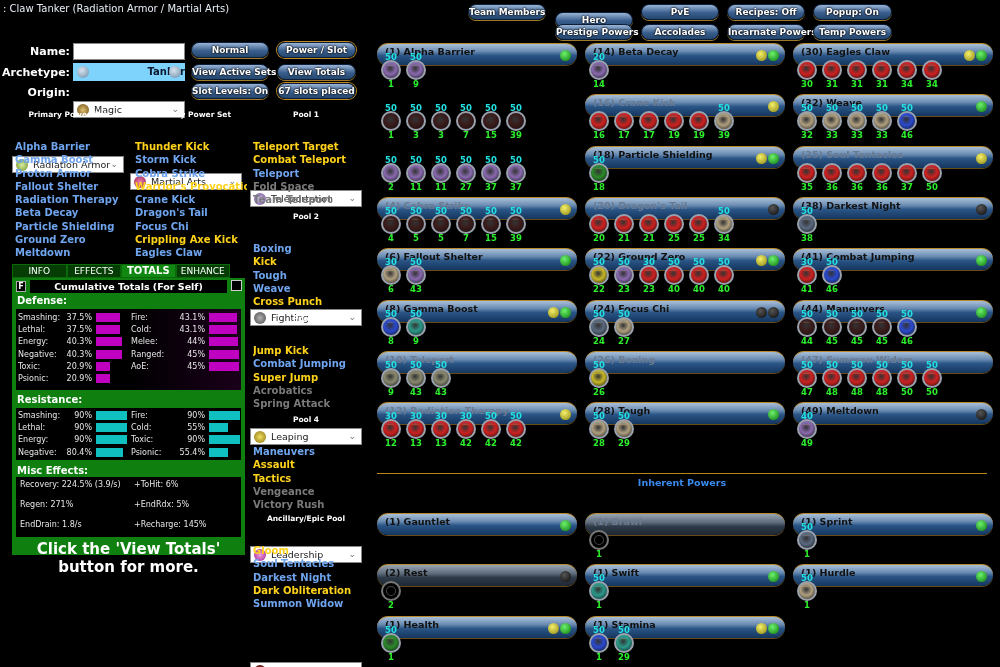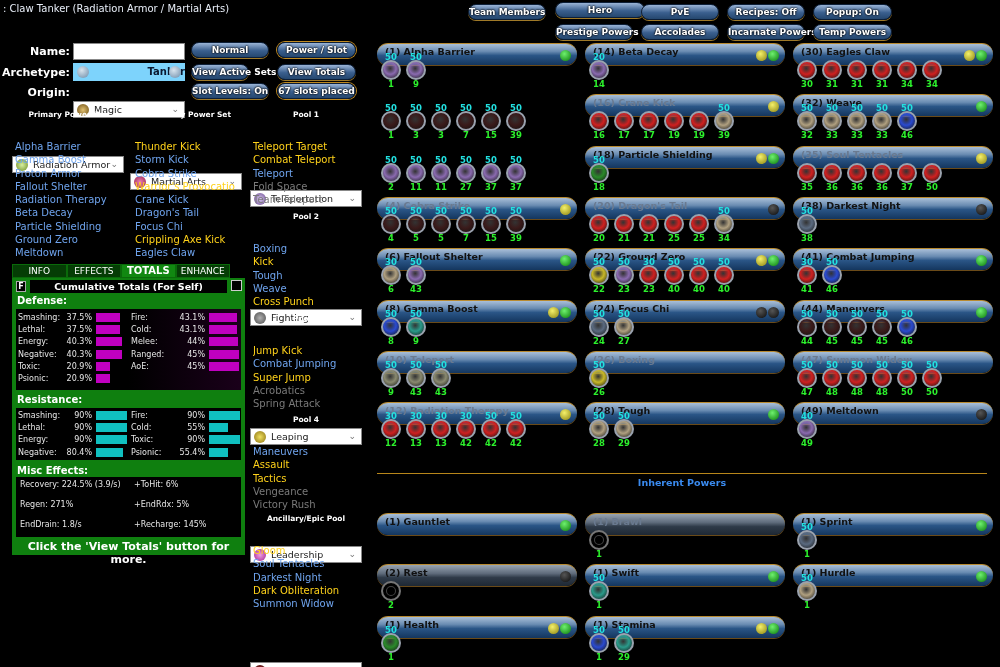--- a/index.html
+++ b/index.html
@@ -9,21 +9,21 @@
 .lbl{font-weight:bold;font-size:11px;text-align:right;width:68px;color:#fff}
 .field{background:#fff;border:1px solid #888;height:17px}
 .arch{background:#7dd3fc;height:18px;color:#0a1830;font-weight:bold;font-size:10px;text-align:right;line-height:18px;position:relative}
 .arch .orb{position:absolute;top:3px;width:12px;height:12px;border-radius:50%;background:radial-gradient(circle at 40% 35%,#d8e4ee,#6a8aa8)}
 .sel{background:#fff;border:1px solid #888;height:17px;color:#222;font-size:9.5px;line-height:15px;padding-left:20px;position:relative}
 .sel .ico{position:absolute;left:3px;top:2px;width:12px;height:12px;border-radius:50%}
 .sel .chev{position:absolute;right:5px;top:0;color:#777;font-size:9px}
 .btn{height:16px;border-radius:8px;background:linear-gradient(#9ab4d6,#3a5f8e 55%,#25476e);border:1px solid #0d1f38;box-shadow:0 1px 0 #a07a28;color:#fff;font-weight:bold;font-size:9px;text-align:center;line-height:14px;text-shadow:0 0 2px #000,0 0 2px #000;white-space:nowrap}
 .btn.act{box-shadow:0 0 0 1px #c08a20}
 .ph{font-weight:bold;font-size:7.5px;text-align:center;color:#fff}
-.plist div{font-weight:normal;font-size:10px;height:13.3px;line-height:13px;white-space:nowrap;overflow:hidden}
+.plist div{font-weight:bold;font-size:10px;height:13.3px;line-height:13px;white-space:nowrap;overflow:hidden}
 .c-b{color:#6fa4ee}.c-y{color:#ffd21a}.c-g{color:#7a7a7a}
 .tabs{left:12px;top:264px;width:218px;height:14px;display:flex}
 .tab{flex:1;background:#053d05;border:1px solid #0a6a0a;color:#fff;font-size:9px;text-align:center;line-height:12px}
 .tab.on{background:#118811;font-weight:bold;font-size:10px}
 .panel{left:12px;top:278px;width:233px;height:277px;background:#0f7f0f}
 .pbox{background:#000}
 .sec{font-weight:bold;color:#fff;font-size:10px}
 .row{display:flex;align-items:center;height:12.3px;font-size:8px;color:#e6e6e6}
 .bar{height:9px}
 .mag{background:#c000c0}
@@ -63,27 +63,27 @@
 </div>
 <div class="abs lbl" style="left:2px;top:86px">Origin:</div>
 <div class="abs sel" style="left:73px;top:83px;width:112px">
   <span class="ico" style="background:radial-gradient(circle,#e0c070,#6a4a10)"></span>
   <span>Magic</span>
   <span class="chev">⌄</span>
 </div>
 
 <div class="abs btn" style="left:191px;top:42px;width:78px">Normal</div>
 <div class="abs btn act" style="left:277px;top:42px;width:79px">Power / Slot</div>
-<div class="abs btn" style="left:191px;top:64px;width:58px">View Active Sets</div>
+<div class="abs btn" style="left:191px;top:64px;width:78px">View Active Sets</div>
 <div class="abs btn" style="left:277px;top:64px;width:79px">View Totals</div>
 <div class="abs btn" style="left:191px;top:83px;width:78px">Slot Levels: On</div>
 <div class="abs btn act" style="left:277px;top:83px;width:79px">67 slots placed</div>
 
 <div class="abs btn" style="left:468px;top:4px;width:78px">Team Members</div>
-<div class="abs btn" style="left:555px;top:2px;width:90px">Hero</div>
+<div class="abs btn" style="left:555px;top:12px;width:78px">Hero</div>
 <div class="abs btn" style="left:641px;top:4px;width:78px">PvE</div>
 <div class="abs btn" style="left:727px;top:4px;width:78px">Recipes: Off</div>
 <div class="abs btn" style="left:813px;top:4px;width:79px">Popup: On</div>
 <div class="abs btn" style="left:555px;top:24px;width:78px">Prestige Powers</div>
 <div class="abs btn" style="left:641px;top:24px;width:78px">Accolades</div>
 <div class="abs btn" style="left:727px;top:24px;width:78px">Incarnate Powers</div>
 <div class="abs btn" style="left:813px;top:24px;width:79px">Temp Powers</div>
 
 <div class="abs ph" style="left:12px;top:110px;width:112px">Primary Power Set</div>
 <div class="abs sel" style="left:12px;top:121px;width:112px">
@@ -294,21 +294,21 @@
 
   <div class="abs sec" style="left:5px;top:187px">Misc Effects:</div>
   <div class="abs pbox" style="left:4px;top:199px;width:225px;height:60px" id="misc">
       <div class="abs misc" style="left:4px;top:3px">Recovery: 224.5% (3.9/s)</div>
       <div class="abs misc" style="left:118px;top:3px">+ToHit: 6%</div>
       <div class="abs misc" style="left:4px;top:23px">Regen: 271%</div>
       <div class="abs misc" style="left:118px;top:23px">+EndRdx: 5%</div>
       <div class="abs misc" style="left:4px;top:43px">EndDrain: 1.8/s</div>
       <div class="abs misc" style="left:118px;top:43px">+Recharge: 145%</div>
     </div>
-  <div class="abs" style="left:0;top:262px;width:233px;text-align:center;color:#fff;font-weight:bold;font-size:11px">Click the 'View Totals' button for more.</div>
+  <div class="abs" style="left:0;top:262px;width:233px;text-align:center;color:#fff;font-weight:bold;font-size:15px">Click the 'View Totals' button for more.</div>
 </div>
 
 <div id="build">
     <div class="power" style="left:377px;top:43px;width:205px">
       <div class="pbar">
         <div class="pname">(1) Alpha Barrier</div>
         <div class="dots">
           <span class="dot g"></span>
         </div>
       </div>

